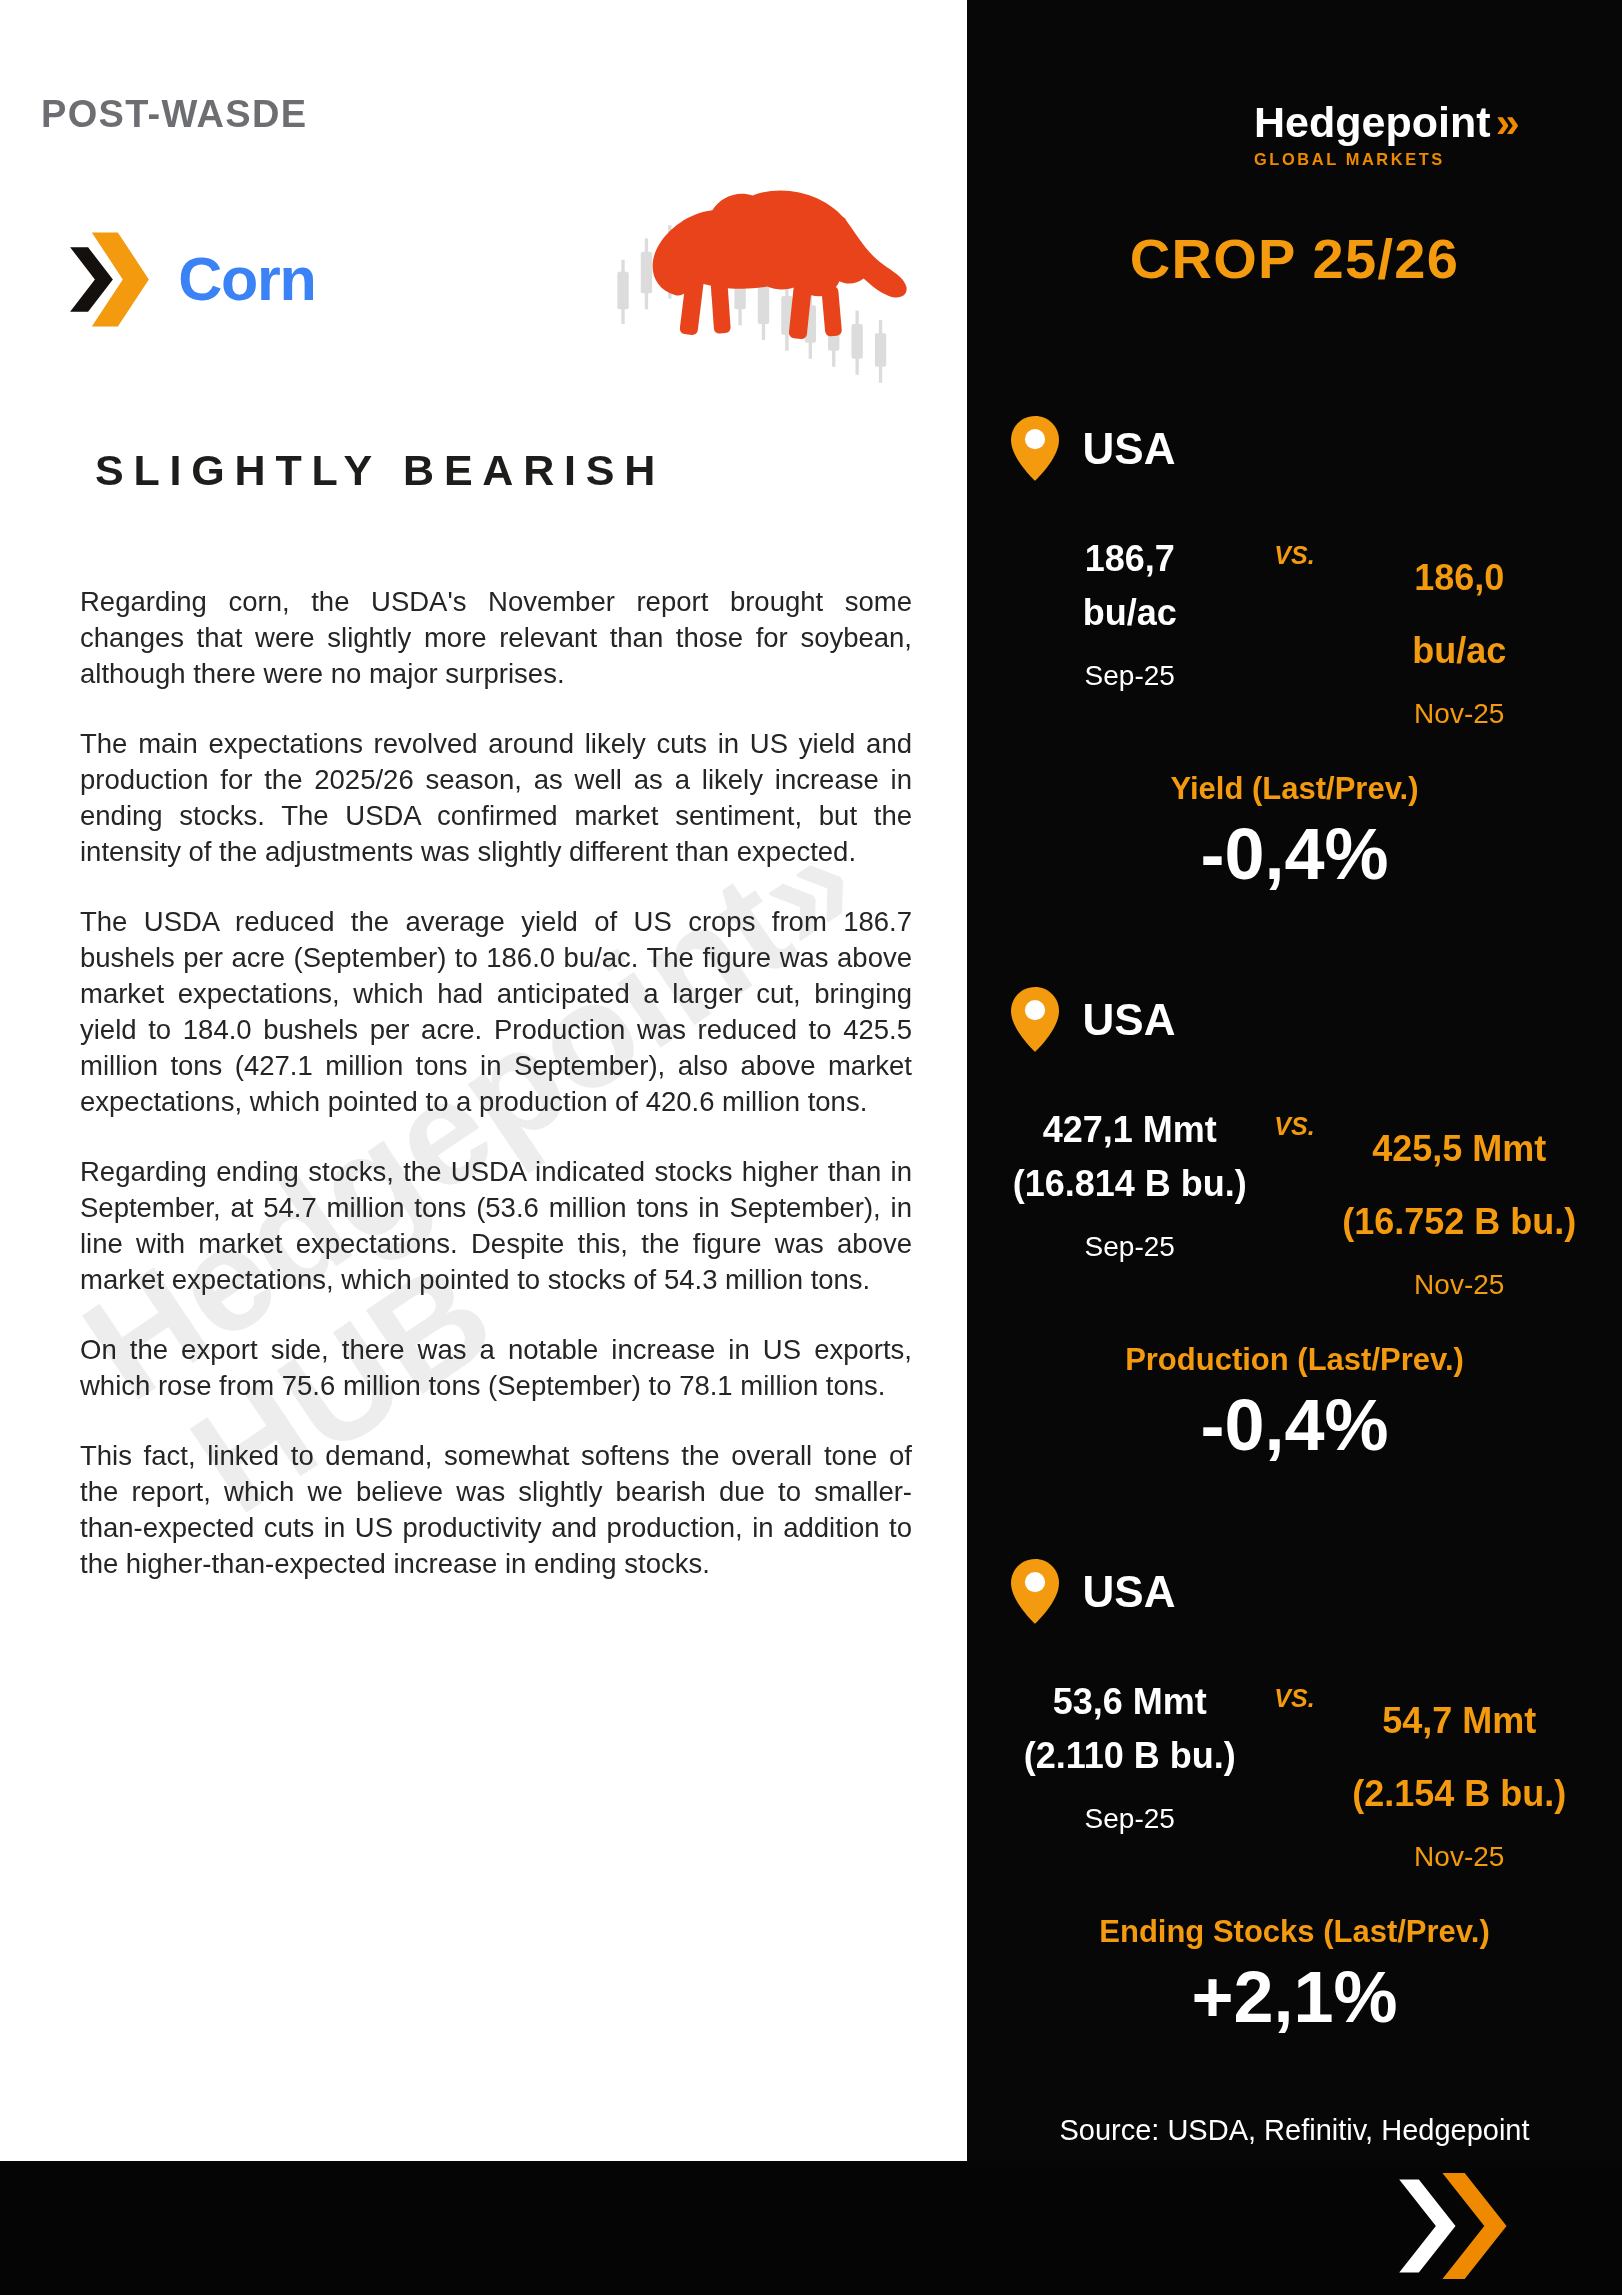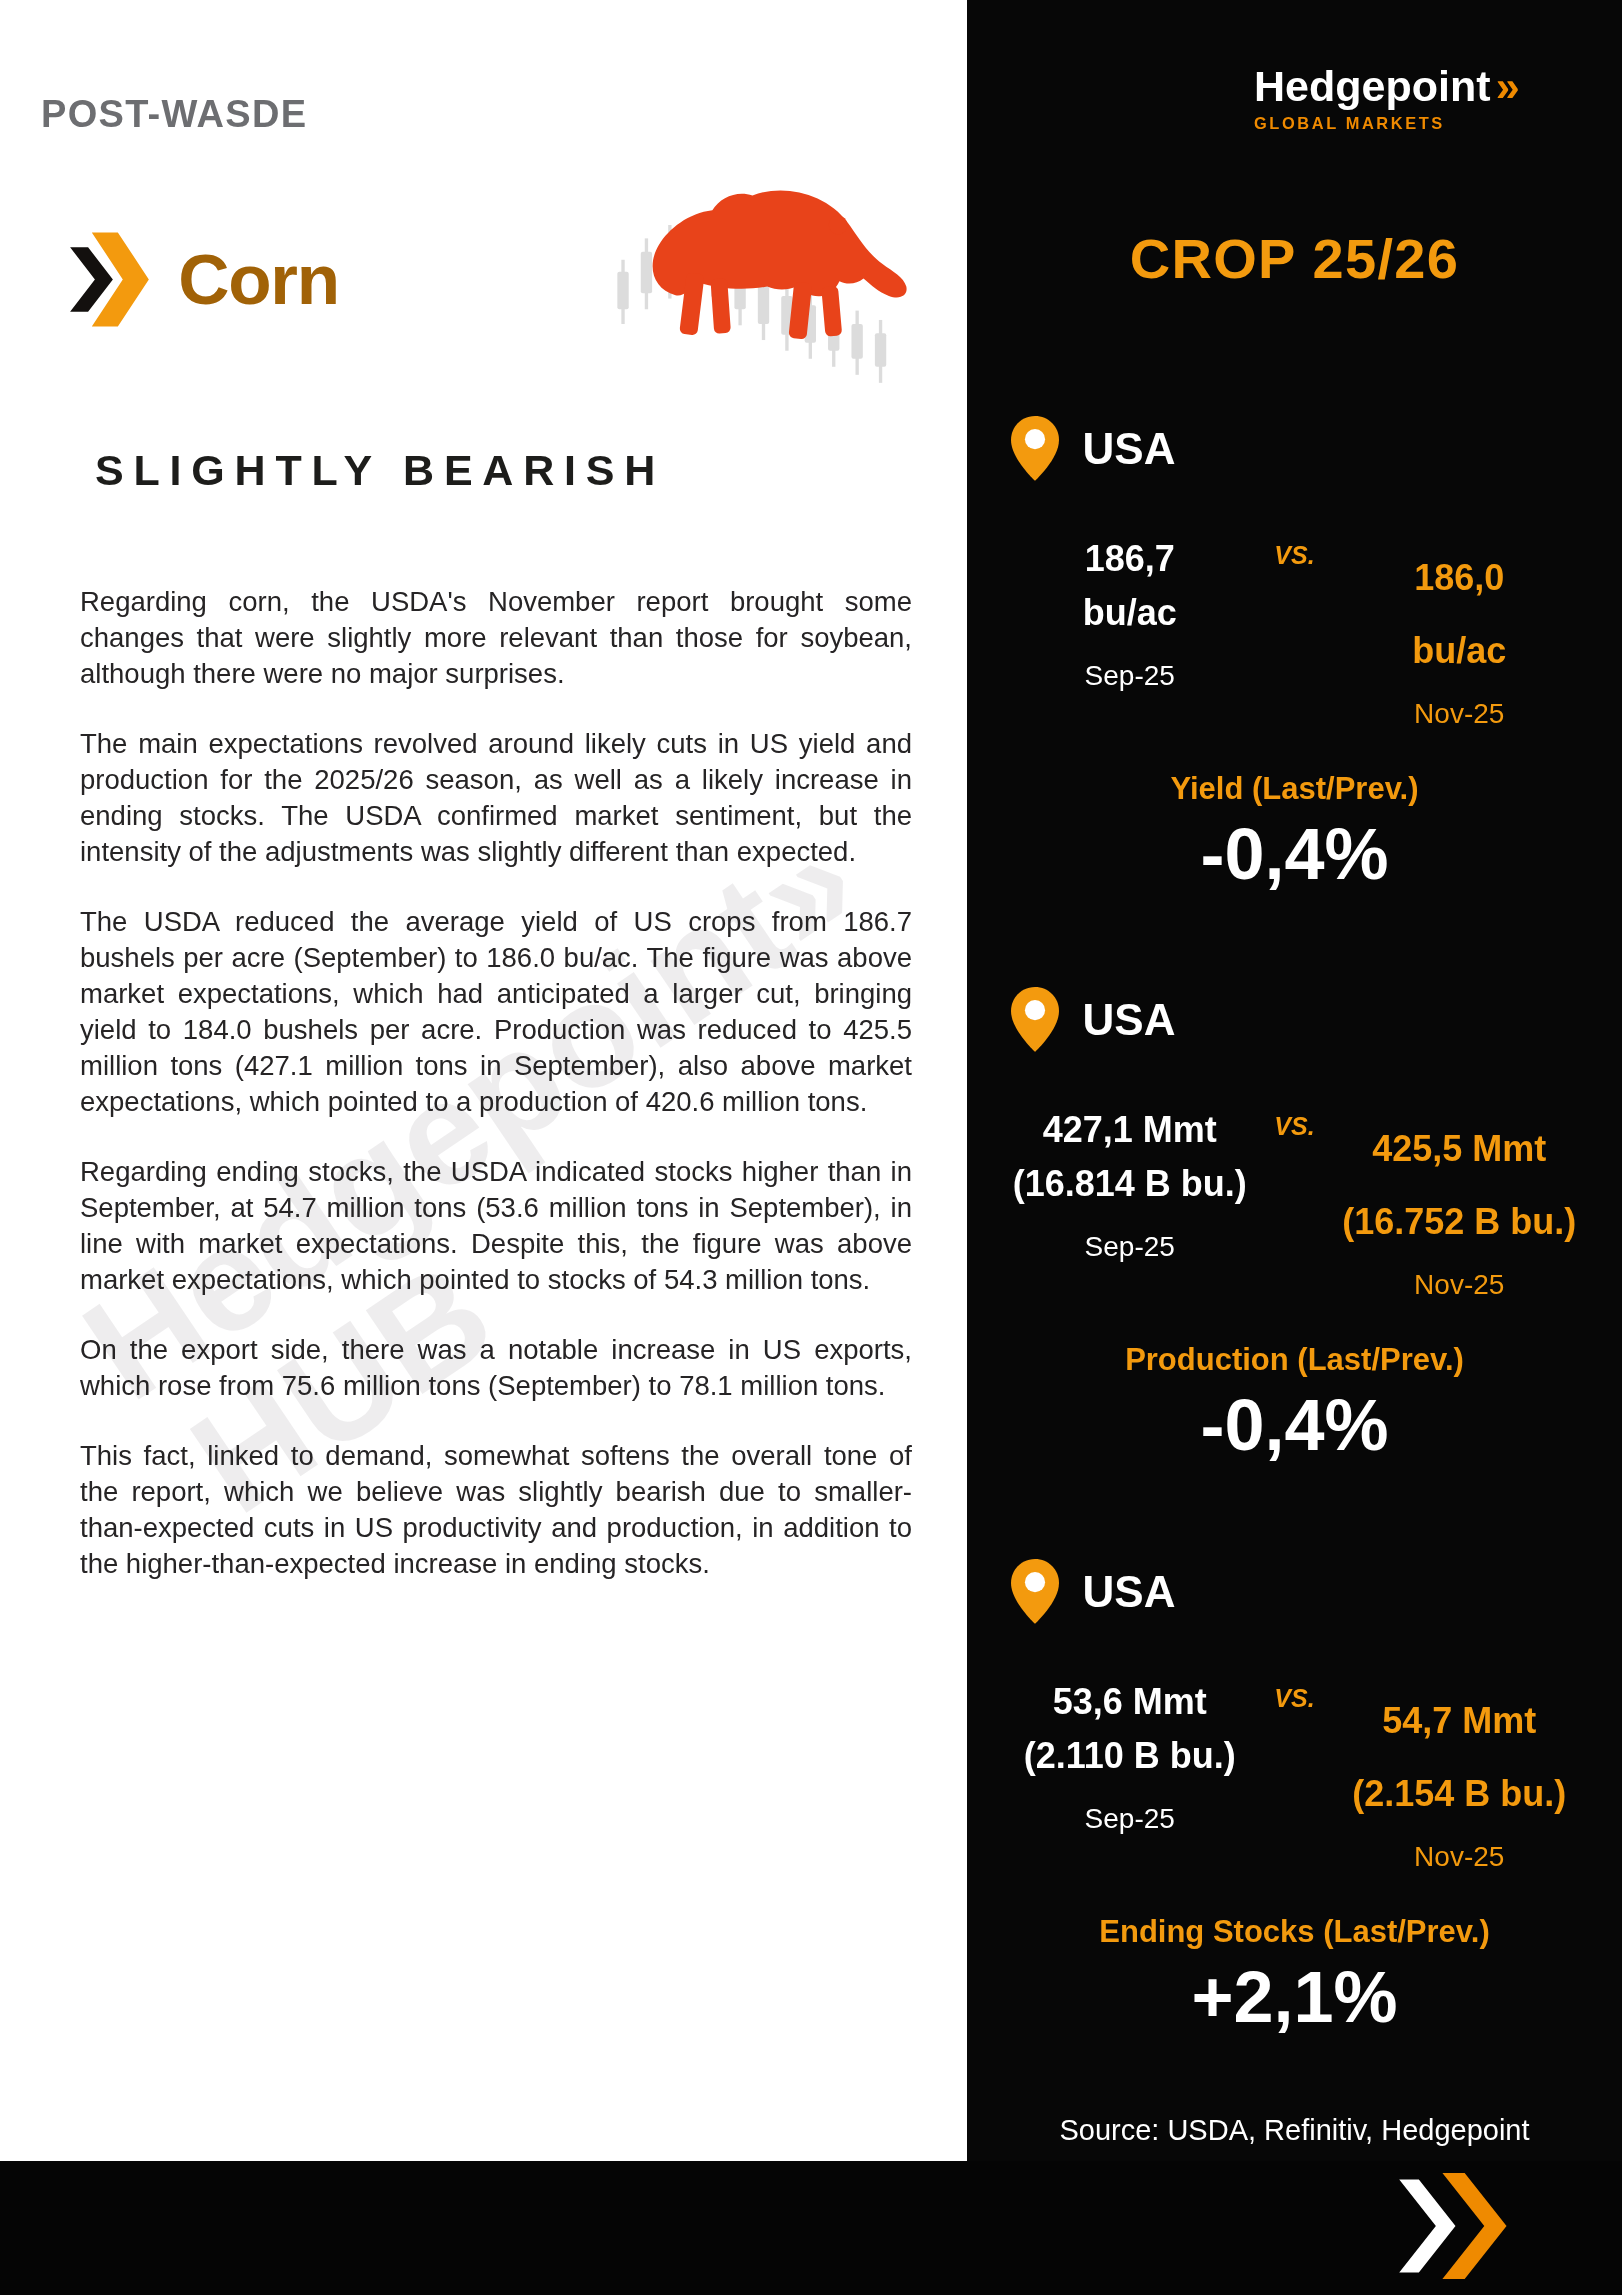--- a/index.html
+++ b/index.html
@@ -11,21 +11,21 @@
   
   .left-col{position:absolute;left:0;top:0;width:968px;height:2295px;background:#ffffff;}
   .kicker{
     position:absolute;left:41px;top:93px;
     font-size:38px;font-weight:800;letter-spacing:1.3px;color:#6d6e71;z-index:2;
   }
   .commodity-row{
     position:absolute;left:36px;top:230px;display:flex;align-items:center;gap:18.3px;z-index:2;
   }
   .commodity-title{
-    font-size:71px;font-weight:800;color:#a16207;line-height:1;letter-spacing:-1.3px;
+    font-size:61px;font-weight:800;color:#3b82f6;line-height:1;letter-spacing:-1.3px;
   }
   .bear-wrap{position:absolute;left:612px;top:154px;width:301px;height:249px;z-index:1;}
   .sentiment{
     position:absolute;left:95px;top:446px;
     font-size:43px;font-weight:800;letter-spacing:9.8px;color:#1d1d1b;z-index:2;
   }
   .article{
     position:absolute;left:80px;top:584px;width:832px;z-index:2;
   }
   .article p{
@@ -39,21 +39,21 @@
     pointer-events:none;white-space:nowrap;
   }
   .watermark .wm1{font-size:147px;display:block;}
   .watermark .wm2{font-size:147px;display:block;margin-left:26px;}
   
   .panel{
     position:absolute;left:967px;top:0;width:655px;height:2295px;
     background:#070707;z-index:3;color:#ffffff;
   }
   .brand{position:absolute;top:65px;left:287px;line-height:1;}
-  .brand-row{display:flex;}
+  .brand-row{display:flex;margin-top:36px;}
   .brand-name{font-size:43px;font-weight:700;color:#ffffff;letter-spacing:0;}
   .brand-chevron{font-size:43px;font-weight:700;color:#ef8a00;margin-left:5.2px;}
   .brand-tagline{font-size:16.4px;font-weight:700;color:#ef8a00;letter-spacing:2.6px;margin-top:6.5px;}
   .panel-title{
     position:absolute;top:226px;left:0;right:0;text-align:center;
     font-size:56px;font-weight:800;color:#f39a0e;letter-spacing:1.3px;
   }
   .sect{position:absolute;left:0;right:0;}
   .sect-1{top:416px;}
   .sect-2{top:987px;}

